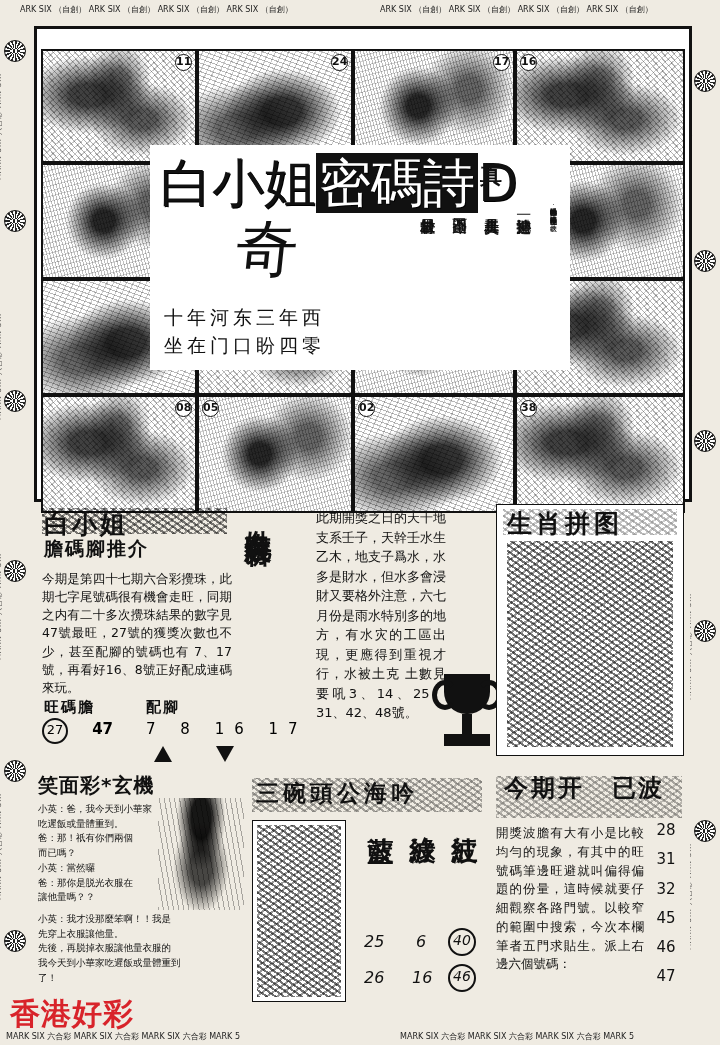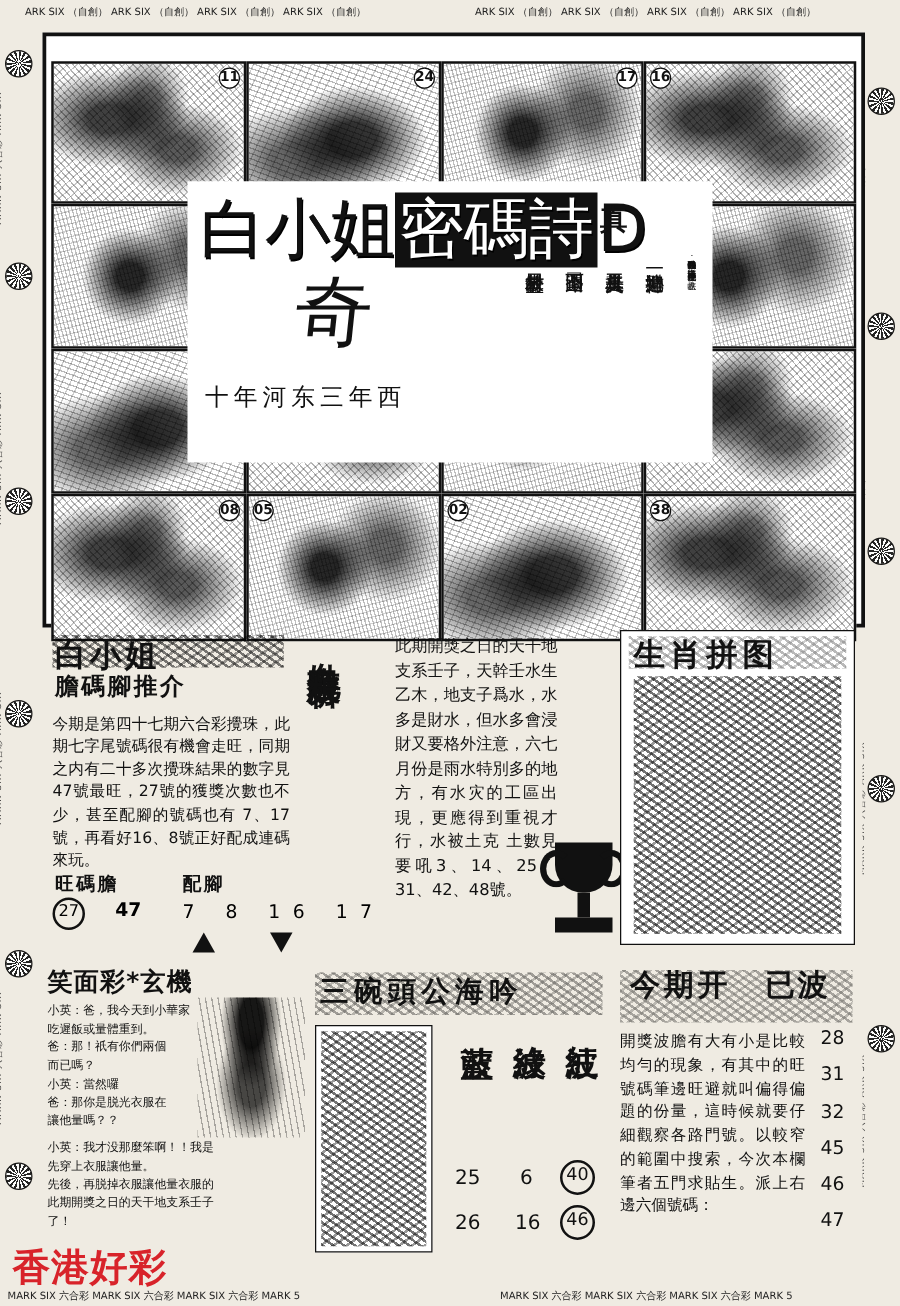--- a/index.html
+++ b/index.html
@@ -80,21 +80,21 @@
           font-family:"DejaVu Serif",serif;}
   .circled{display:inline-block;border:2px solid #111;border-radius:50%;
            width:22px;height:22px;line-height:20px;text-align:center;font-size:13px;}
 
   
   .bottom{position:absolute;left:34px;top:772px;width:652px;height:240px;}
   .dialog{position:absolute;font-size:9.5px;line-height:1.55;color:#111;}
 
   .波col{position:absolute;writing-mode:vertical-rl;text-orientation:upright;
          font-size:26px;font-weight:bold;color:#111;letter-spacing:1px;}
-  .numline{position:absolute;font-size:16px;color:#111;}
+  .numline{position:absolute;font-size:16px;color:#111;font-style:italic;}
   .circ-num{display:inline-block;border:2px solid #111;border-radius:50%;
             width:24px;height:24px;line-height:21px;text-align:center;font-size:14px;}
 
   .rightlist{position:absolute;right:0;top:44px;width:40px;text-align:center;}
   .rightlist div{font-size:15px;line-height:1.95;color:#111;}
 
   .footer{position:absolute;left:0;bottom:6px;width:674px;height:34px;}
   .foot-red{position:absolute;left:10px;bottom:4px;font-size:30px;font-weight:bold;
             color:#d8232a;letter-spacing:1px;font-family:"DejaVu Sans",sans-serif;}
   .foot-site{position:absolute;left:250px;bottom:4px;font-size:30px;font-weight:bold;color:#d8232a;}
@@ -235,20 +235,21 @@
 
     <div class="brush">奇</div>
 
     <div class="vpoem" style="left:268px;top:62px;height:120px">村外村里最缺盐</div>
     <div class="vpoem" style="left:300px;top:62px;height:120px">今习下山路迥凹</div>
     <div class="vpoem" style="left:332px;top:62px;height:120px">头工杠丹真是美</div>
     <div class="vpoem" style="left:364px;top:62px;height:120px">一把沁造迎财神</div>
     <div class="tinyv" style="left:398px;top:58px;height:100px">白小姐特码数种参数珠特码．转送请来电 绝使现图片参考．峡盘</div>
 
     <div class="hline" style="left:14px;top:160px">十年河东三年西</div>
+    <div class="hline" style="left:14px;top:188px">坐在门口盼四零</div>
   </div>
 
   <div class="band">
 
     <div style="position:absolute;left:8px;top:8px;width:190px;">
       <div class="smudge" style="position:absolute;left:0;top:0;width:185px;height:26px;opacity:.92"></div>
       <div style="position:absolute;left:2px;top:0px;font-size:25px;font-weight:bold;color:#111;letter-spacing:3px;">白小姐</div>
       <div style="position:absolute;left:2px;top:28px;font-size:19px;font-weight:bold;color:#111;letter-spacing:2px;">膽碼腳推介</div>
       <div class="txtblk" style="left:0px;top:62px;width:190px;">今期是第四十七期六合彩攪珠，此期七字尾號碼很有機會走旺，同期之内有二十多次攪珠結果的數字見47號最旺，27號的獲獎次數也不少，甚至配腳的號碼也有 7、17號，再看好16、8號正好配成連碼來玩。</div>
     </div>
@@ -298,21 +299,21 @@
         <div>爸：那！祇有你們兩個</div>
         <div>而已嗎？</div>
         <div>小英：當然囉</div>
         <div>爸：那你是脱光衣服在</div>
         <div>讓他量嗎？？</div>
       </div>
       <div class="dialog" style="left:0px;top:140px;width:205px;">
         <div>小英：我才没那麼笨啊！！我是</div>
         <div>先穿上衣服讓他量。</div>
         <div>先後，再脱掉衣服讓他量衣服的</div>
-        <div>此期開獎之日的天干地支系壬子</div>
+        <div>我今天到小華家吃遲飯或量體重到</div>
         <div>了！</div>
       </div>
 
       <div class="smudge" style="left:120px;top:26px;width:86px;height:112px;position:absolute;
            background:
              radial-gradient(ellipse at 50% 18%, rgba(0,0,0,.9) 0 16%, rgba(0,0,0,0) 40%),
              radial-gradient(ellipse at 50% 62%, rgba(0,0,0,.7) 0 18%, rgba(0,0,0,0) 46%),
              repeating-linear-gradient(80deg, rgba(0,0,0,.3) 0 1px, rgba(0,0,0,0) 1px 5px);"></div>
     </div>
 

